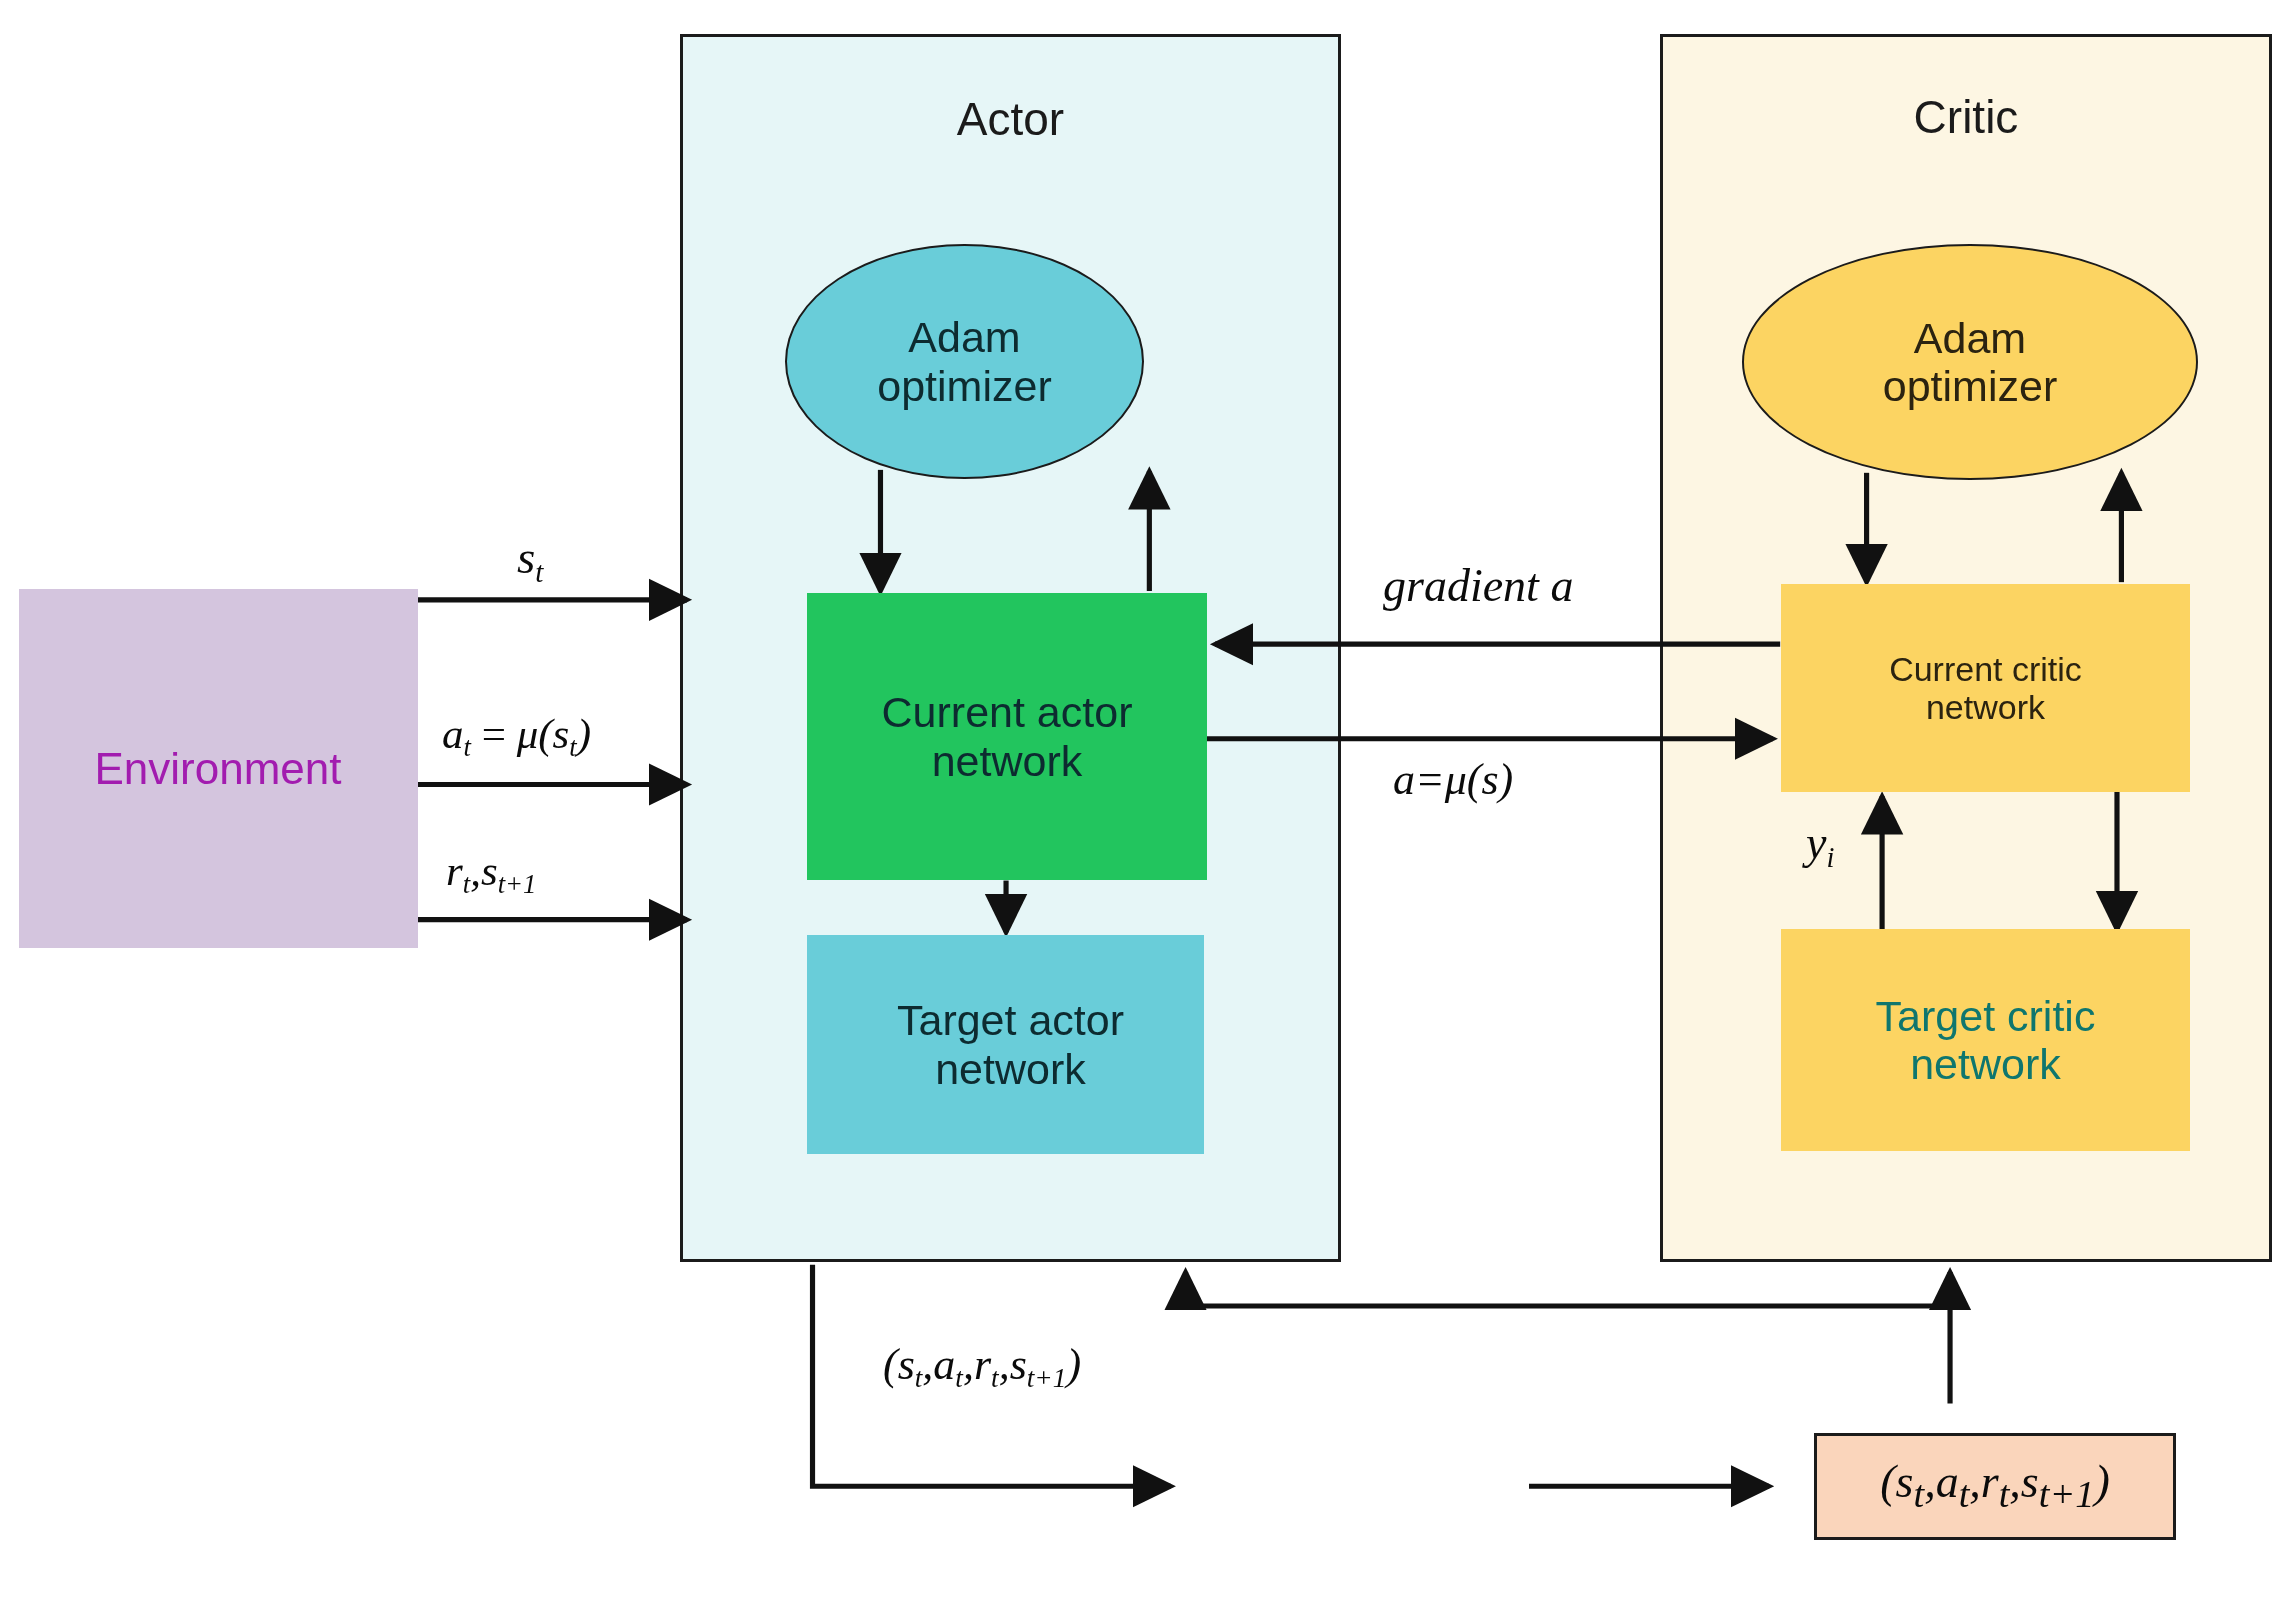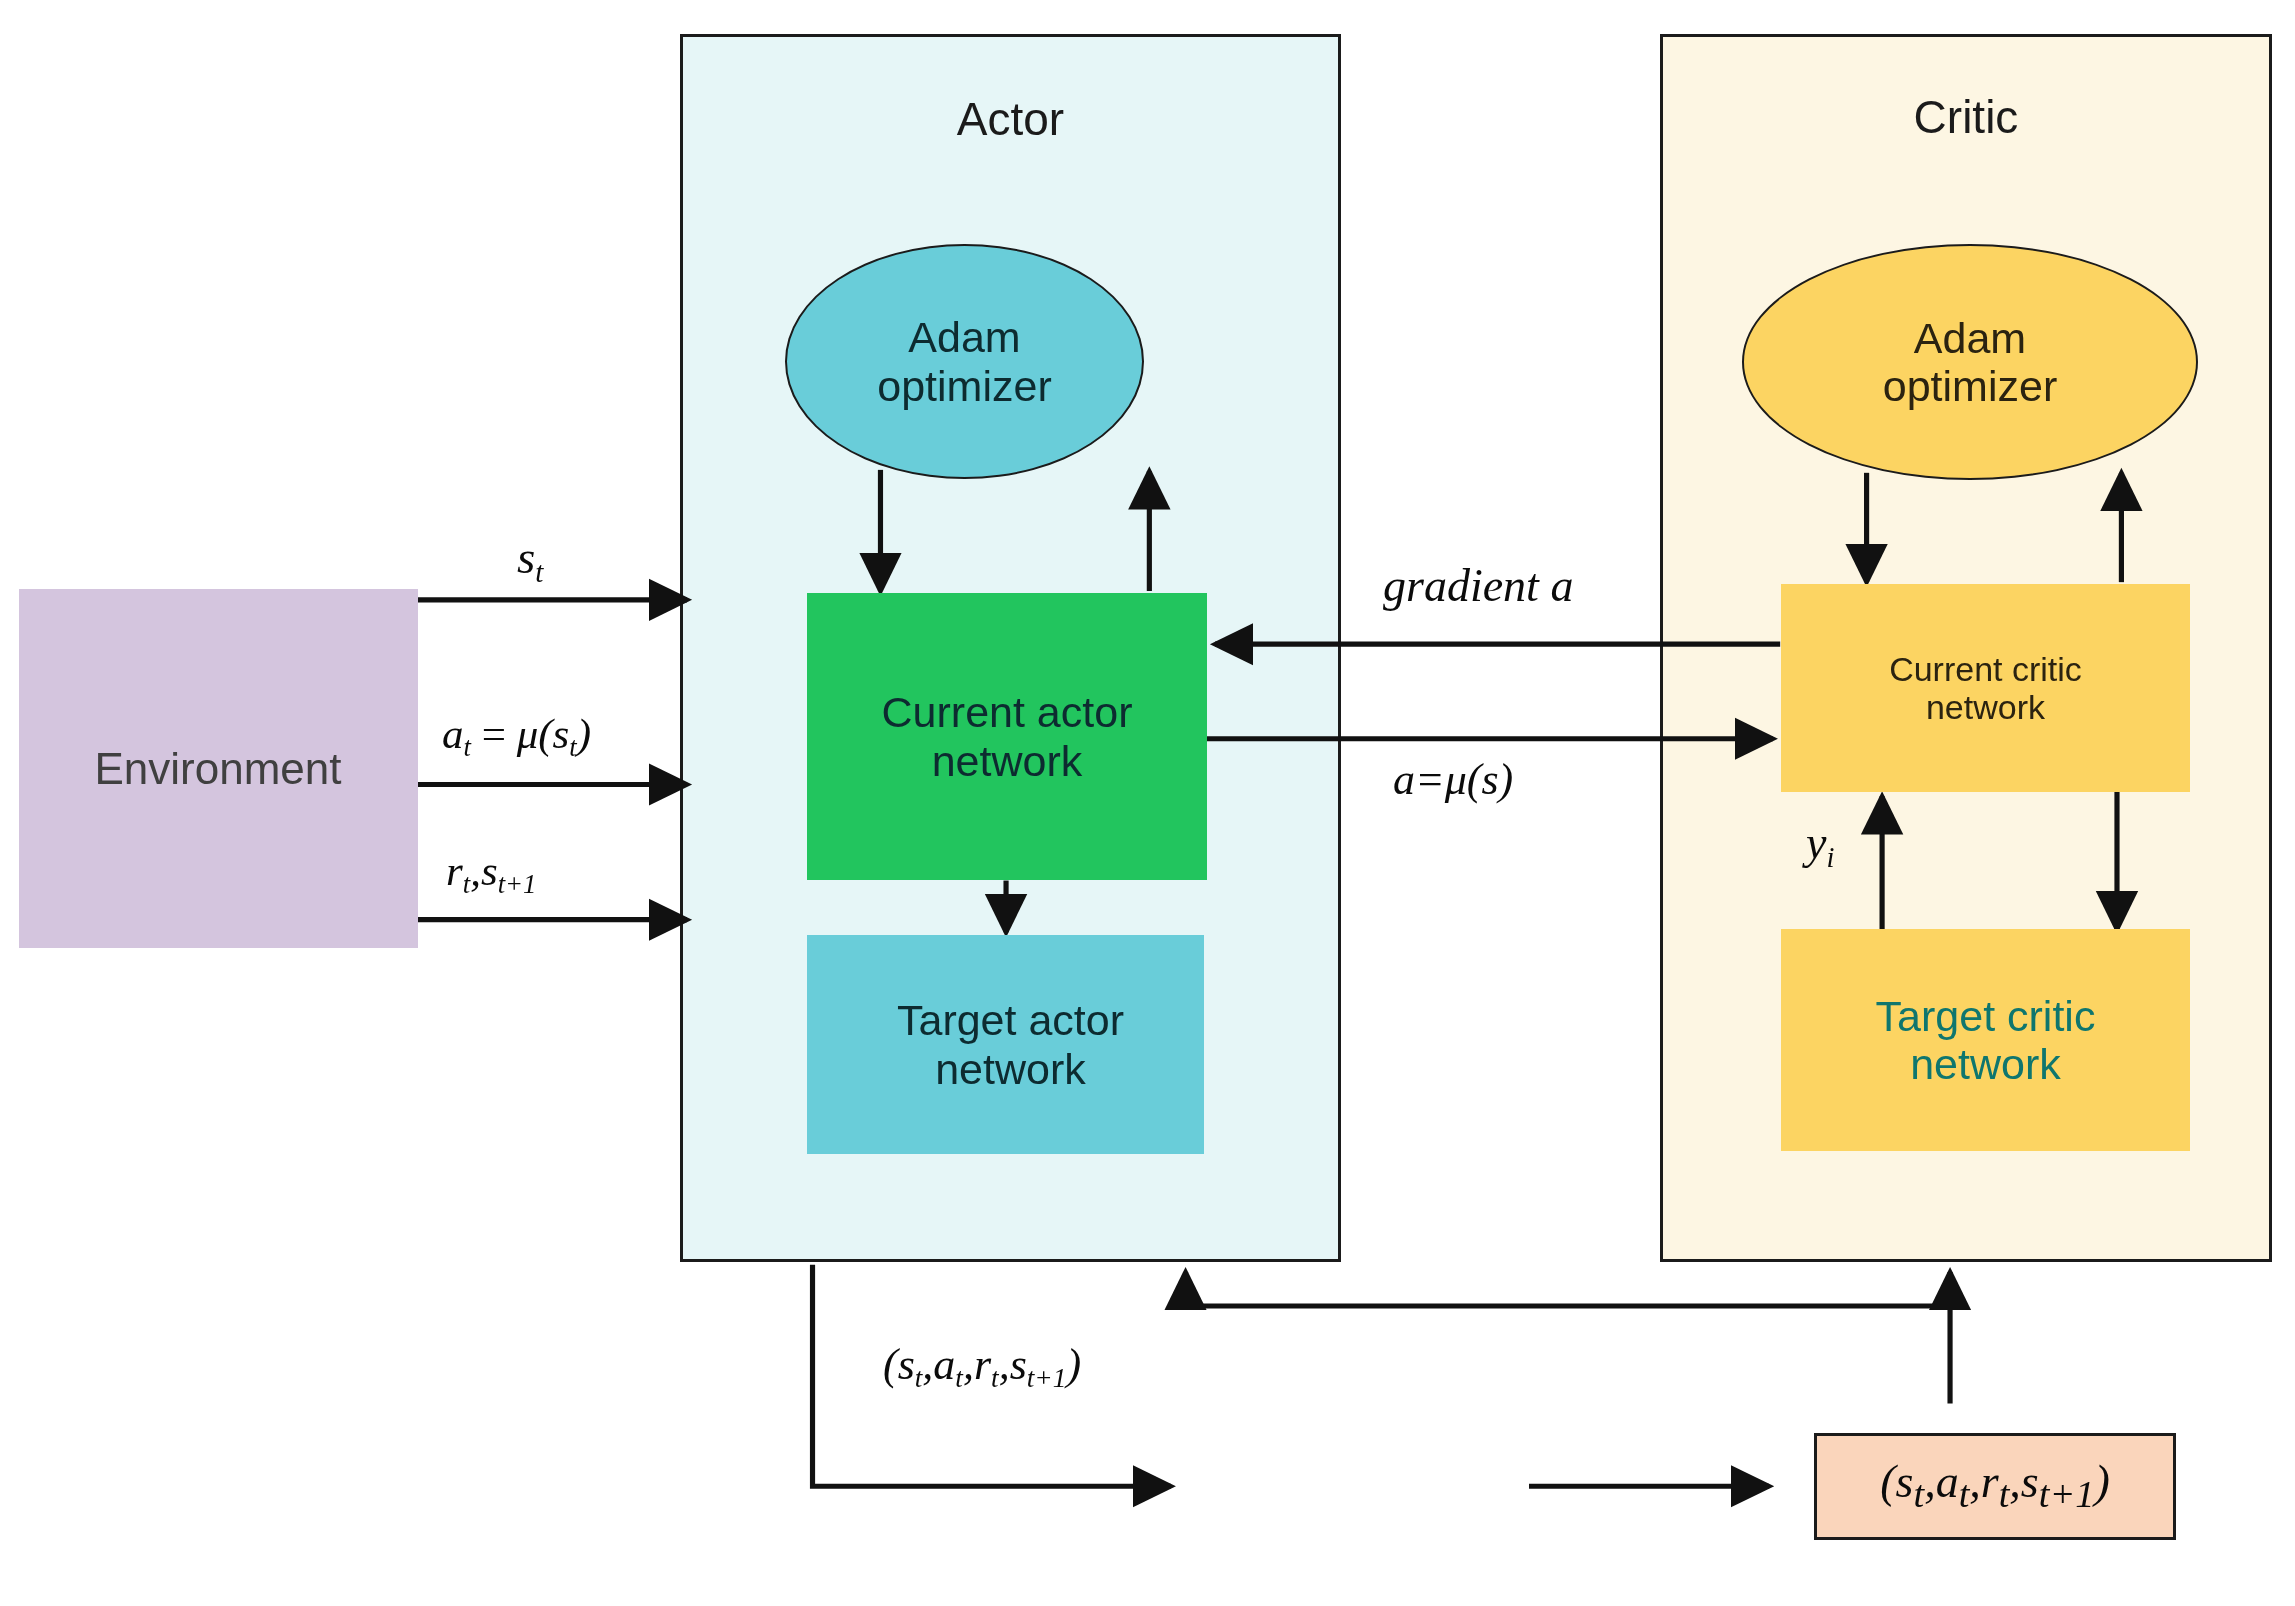--- a/index.html
+++ b/index.html
@@ -71,21 +71,21 @@
     <g stroke="#111111" stroke-width="7" fill="none">
       <path d="M1100,1712 L1100,2012 L1585,2012" marker-end="url(#ah)"></path>
 
       <path d="M2640,1900 L2640,1768 L1605,1768 L1605,1722" marker-end="url(#ah)"></path>
 
       <path d="M2640,1768 L2640,1722" marker-end="url(#ah)"></path>
     </g>
   </svg>
 
   <div class="node rect" style="left:18.5px;top:589px;width:399px;height:359px;background:#d4c5de;
-              font-size:44px;color:#404040;">Environment</div>
+              font-size:44px;color:#a21caf;">Environment</div>
 
   <div class="ellipse" style="left:785px;top:244px;width:359px;height:235px;background:#69cdd9;
               border:2.2px solid #1b1b1b;font-size:43px;color:#0d2b30;">
     <span>
       <span>Adam</span><br>
       <span>optimizer</span>
     </span>
   </div>
 
   <div class="node rect" style="left:807px;top:593px;width:400px;height:287px;background:#22c55e;font-size:43px;">

